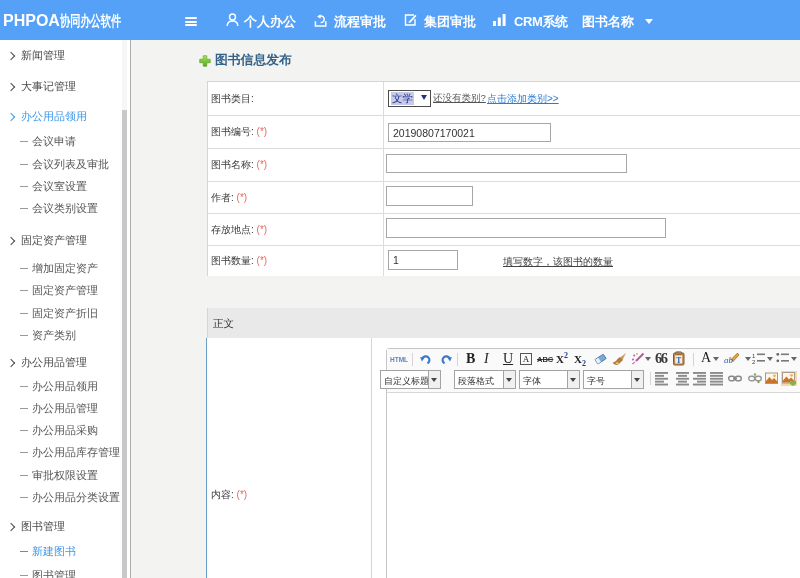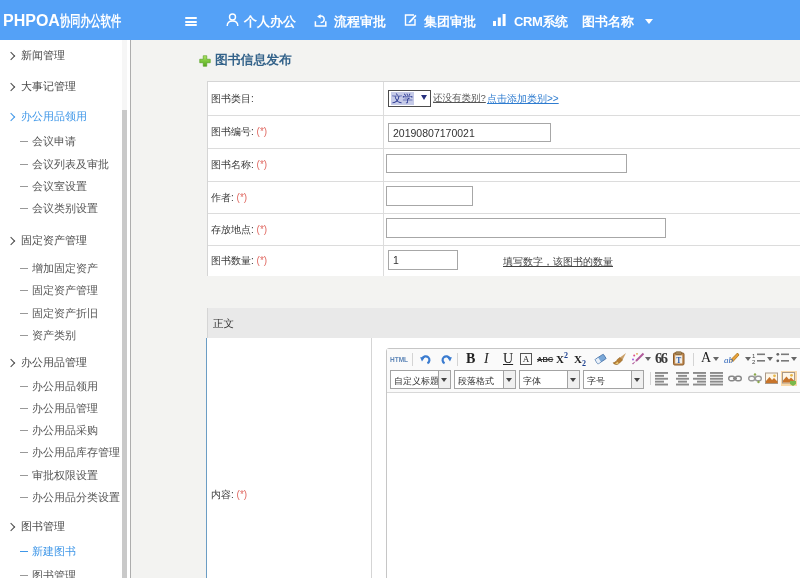--- a/index.html
+++ b/index.html
@@ -263,21 +263,21 @@
   </svg>
 <div class="ti" style="left:767px;top:357px;border:3px solid transparent;border-top:4px solid #666;"></div>
 <svg class="ti" style="left:776px;top:352px" width="14" height="13" viewBox="0 0 14 13">
     <circle cx="1.8" cy="2.3" r="1.4" fill="#666"></circle>
     <rect x="5" y="1.5" width="8" height="1.6" fill="#7a7a7a"></rect>
     <circle cx="1.8" cy="8.8" r="1.4" fill="#666"></circle>
     <rect x="5" y="8" width="8" height="1.6" fill="#7a7a7a"></rect>
   </svg>
 <div class="ti" style="left:791px;top:357px;border:3px solid transparent;border-top:4px solid #666;"></div>
 
-<div class="sel2" style="left:390px;width:61px;text-decoration:underline;">
+<div class="sel2" style="left:380px;width:61px;text-decoration:underline;">
     <span class="tx">自定义标题</span>
     <span class="ar"></span>
   </div>
 <div class="sel2" style="left:454px;width:62px;">
     <span class="tx">段落格式</span>
     <span class="ar"></span>
   </div>
 <div class="sel2" style="left:519px;width:61px;">
     <span class="tx">字体</span>
     <span class="ar"></span>

